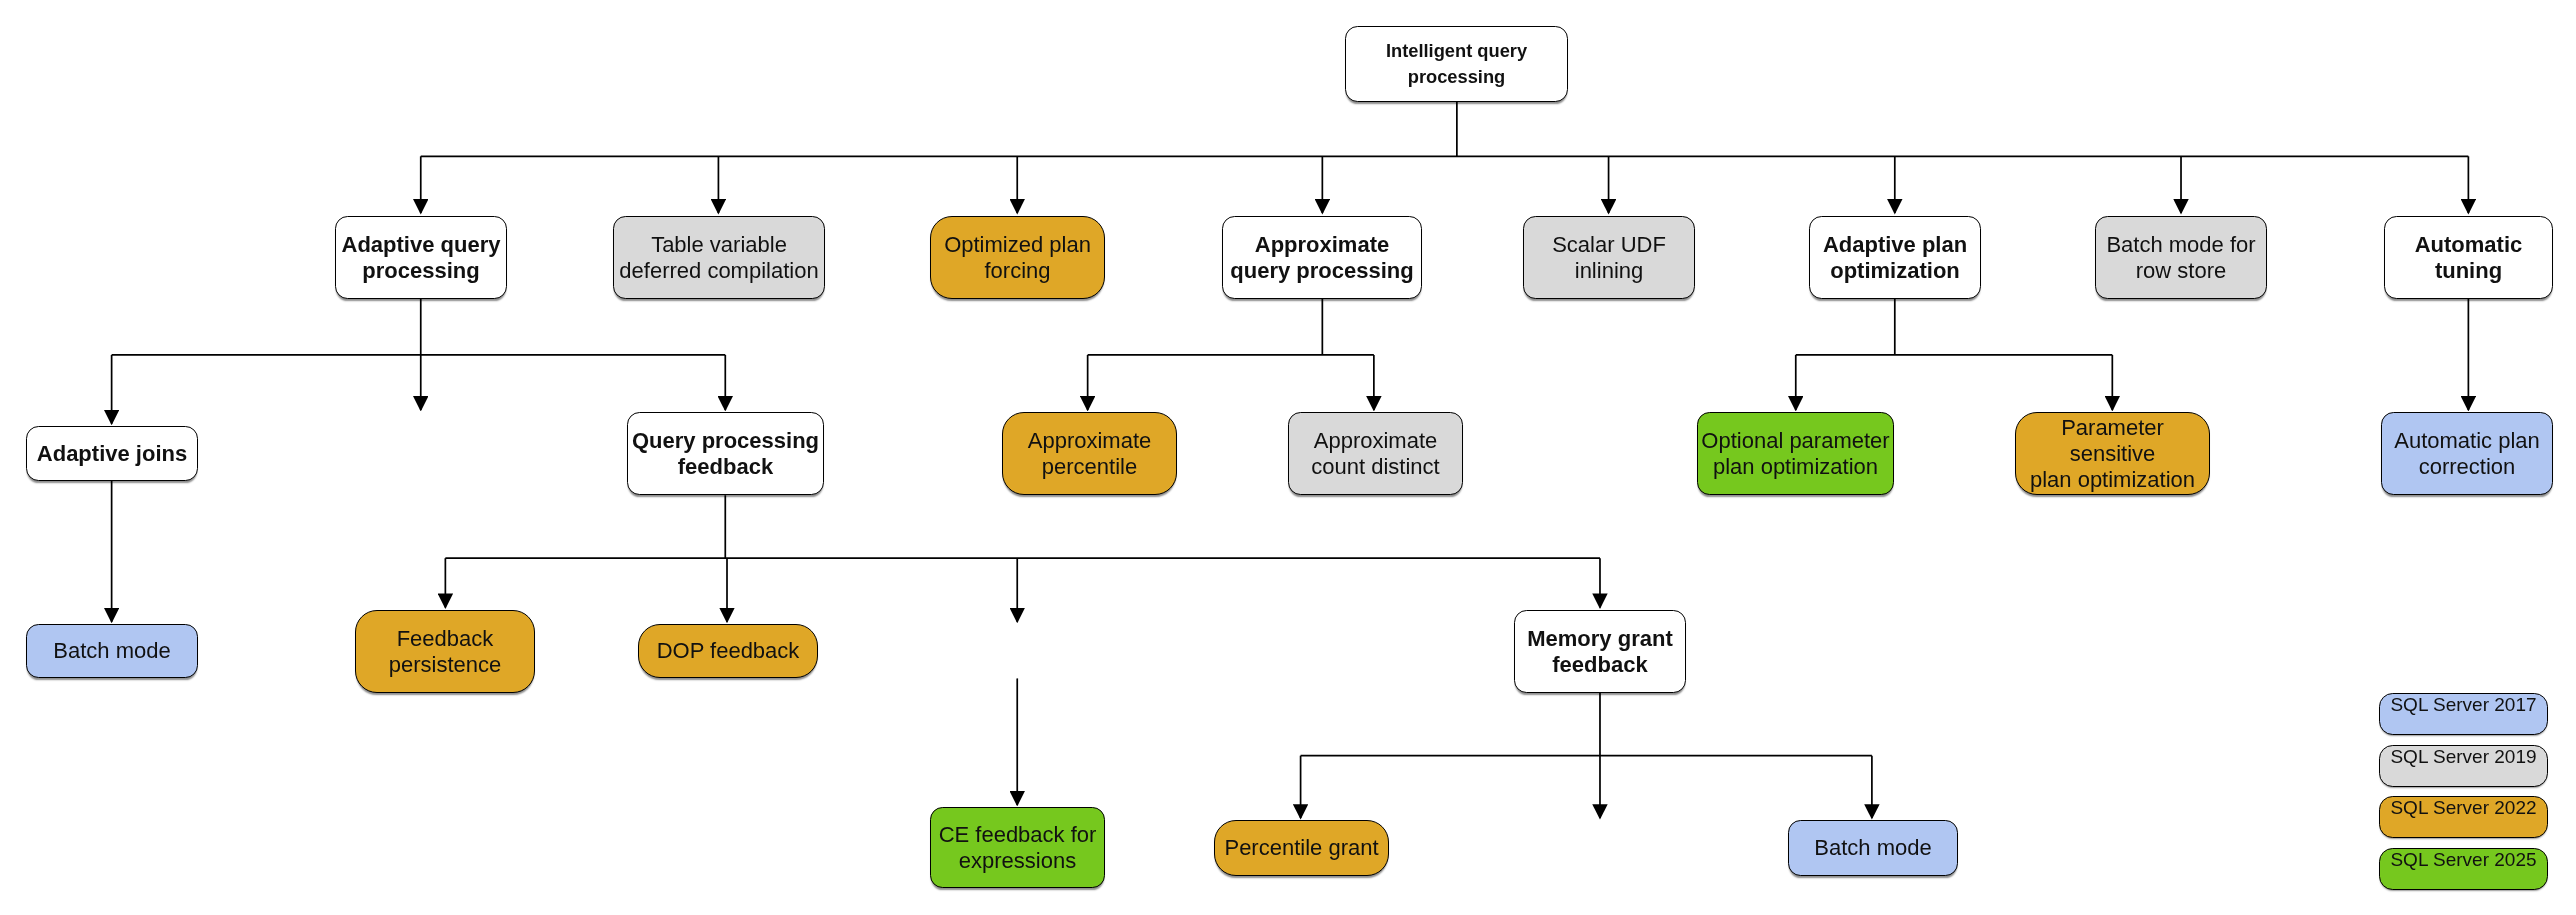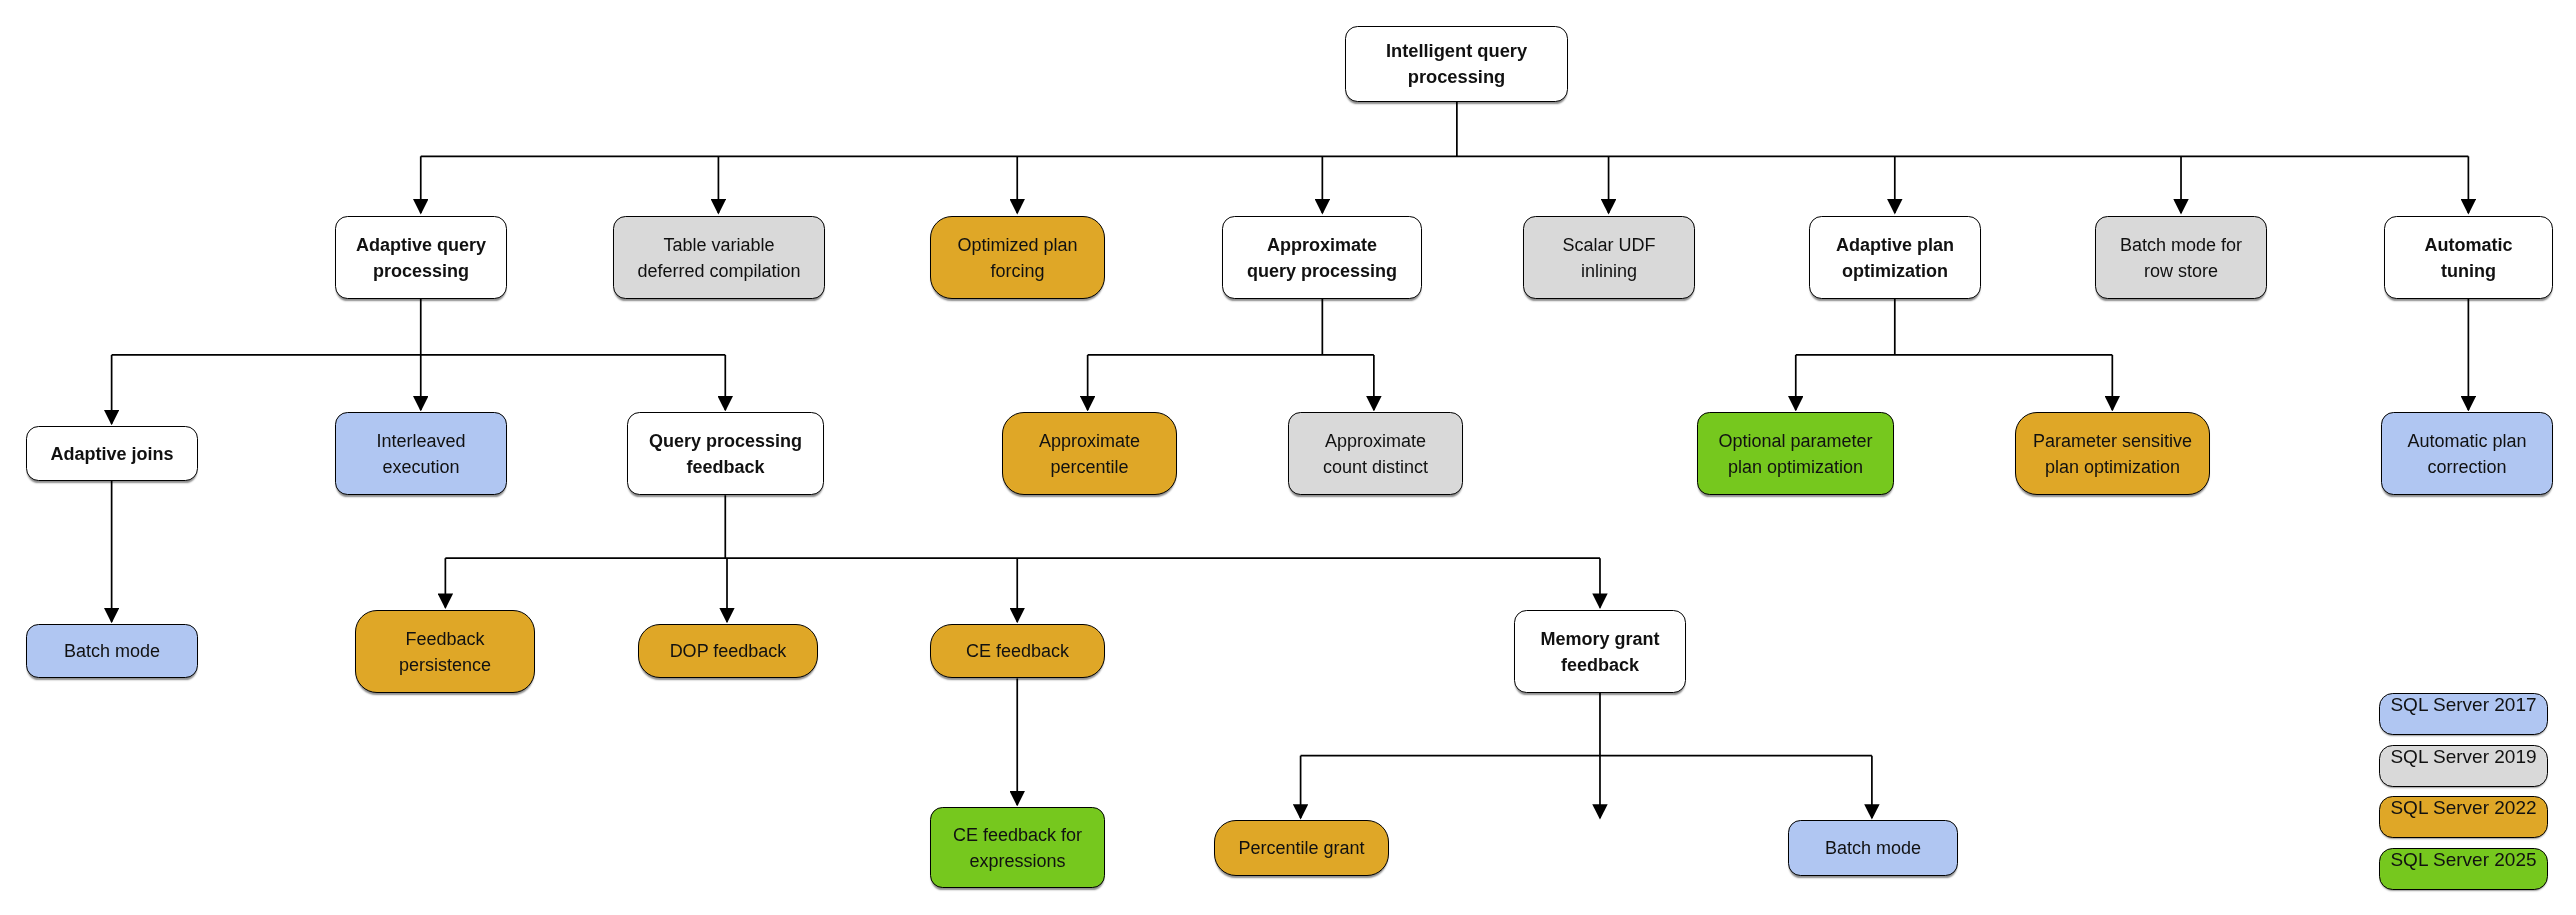--- a/index.html
+++ b/index.html
@@ -10,21 +10,21 @@
   svg.edges .arrowhead{fill:var(--color-line,#000);stroke:none;}
 
   .node{
     position:absolute;
     display:flex;align-items:center;justify-content:center;
     border:1.7px solid var(--color-border,#000);
     border-radius:12.6px;
     background:var(--color-base,#fff);
     box-sizing:border-box;
     text-align:center;
-    font-size:18px;line-height:26px;color:#111;
+    font-size:22px;line-height:26px;color:#111;
     white-space:pre-line;
     box-shadow:0 2.3px 1.7px -1.1px rgba(0,0,0,.45);
   }
   .node.cat{font-weight:bold;}
   .node.root{font-size:18.3px;line-height:26px;}
   .v2017{background:var(--color-sql2017,#b0c6f2);}
   .v2019{background:var(--color-sql2019,#d9d9d9);}
   .v2022{background:var(--color-sql2022,#dfa727);border-radius:22px;}
   .v2025{background:var(--color-sql2025,#76c81e);justify-content:center;}
 
@@ -104,40 +104,37 @@
   <div class="node v2019" style="left:1523px;top:216px;width:172px;height:83px"><span>Scalar UDF
 inlining</span></div>
   <div class="node cat" style="left:1809px;top:216px;width:172px;height:83px"><span>Adaptive plan
 optimization</span></div>
   <div class="node v2019" style="left:2095px;top:216px;width:172px;height:83px"><span>Batch mode for
 row store</span></div>
   <div class="node cat" style="left:26px;top:426px;width:172px;height:55px"><span>Adaptive joins</span></div>
 
   <div class="node cat" style="left:2384px;top:216px;width:169px;height:83px"><span>Automatic
 tuning</span></div>
-  <div class="node v2017" style="left:335px;top:412px;width:172px;height:83px"><span>Interleaved
-execution</span></div>
   <div class="node cat" style="left:627px;top:412px;width:197px;height:83px"><span>Query processing
 feedback</span></div>
   <div class="node v2022" style="left:1002px;top:412px;width:175px;height:83px"><span>Approximate
 percentile</span></div>
   <div class="node v2019" style="left:1288px;top:412px;width:175px;height:83px"><span>Approximate
 count distinct</span></div>
   <div class="node v2025" style="left:1697px;top:412px;width:197px;height:83px"><span>Optional parameter
 plan optimization</span></div>
   <div class="node v2022" style="left:2015px;top:412px;width:195px;height:83px"><span>Parameter sensitive
 plan optimization</span></div>
   <div class="node v2017" style="left:2381px;top:412px;width:172px;height:83px"><span>Automatic plan
 correction</span></div>
 
   <div class="node v2017" style="left:26px;top:624px;width:172px;height:54px"><span>Batch mode</span></div>
   <div class="node v2022" style="left:355px;top:610px;width:180px;height:83px"><span>Feedback
 persistence</span></div>
   <div class="node v2022" style="left:638px;top:624px;width:180px;height:54px"><span>DOP feedback</span></div>
-  <div class="node v2022" style="left:930px;top:624px;width:175px;height:54px"><span>CE feedback</span></div>
   <div class="node cat" style="left:1514px;top:610px;width:172px;height:83px"><span>Memory grant
 feedback</span></div>
 
   <div class="node v2025" style="left:930px;top:807px;width:175px;height:81px"><span>CE feedback for
 expressions</span></div>
   <div class="node v2022" style="left:1214px;top:820px;width:175px;height:56px"><span>Percentile grant</span></div>
   <div class="node v2017" style="left:1788px;top:820px;width:170px;height:56px"><span>Batch mode</span></div>
 
   <div class="legend">
     <div class="pill v2017">

